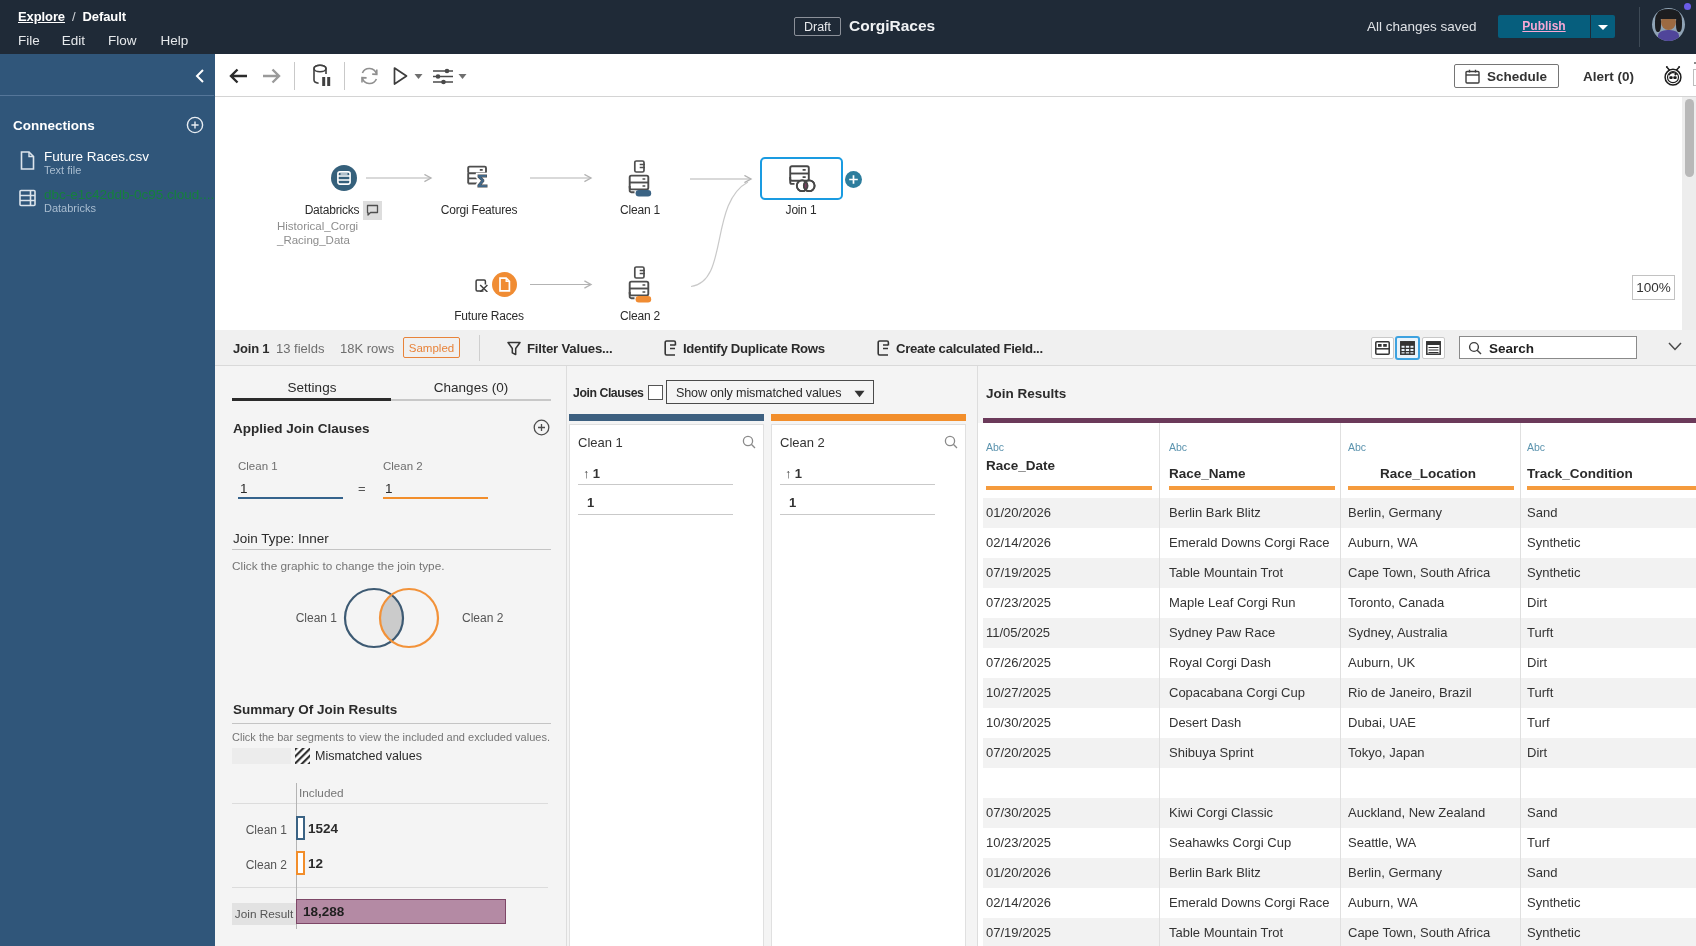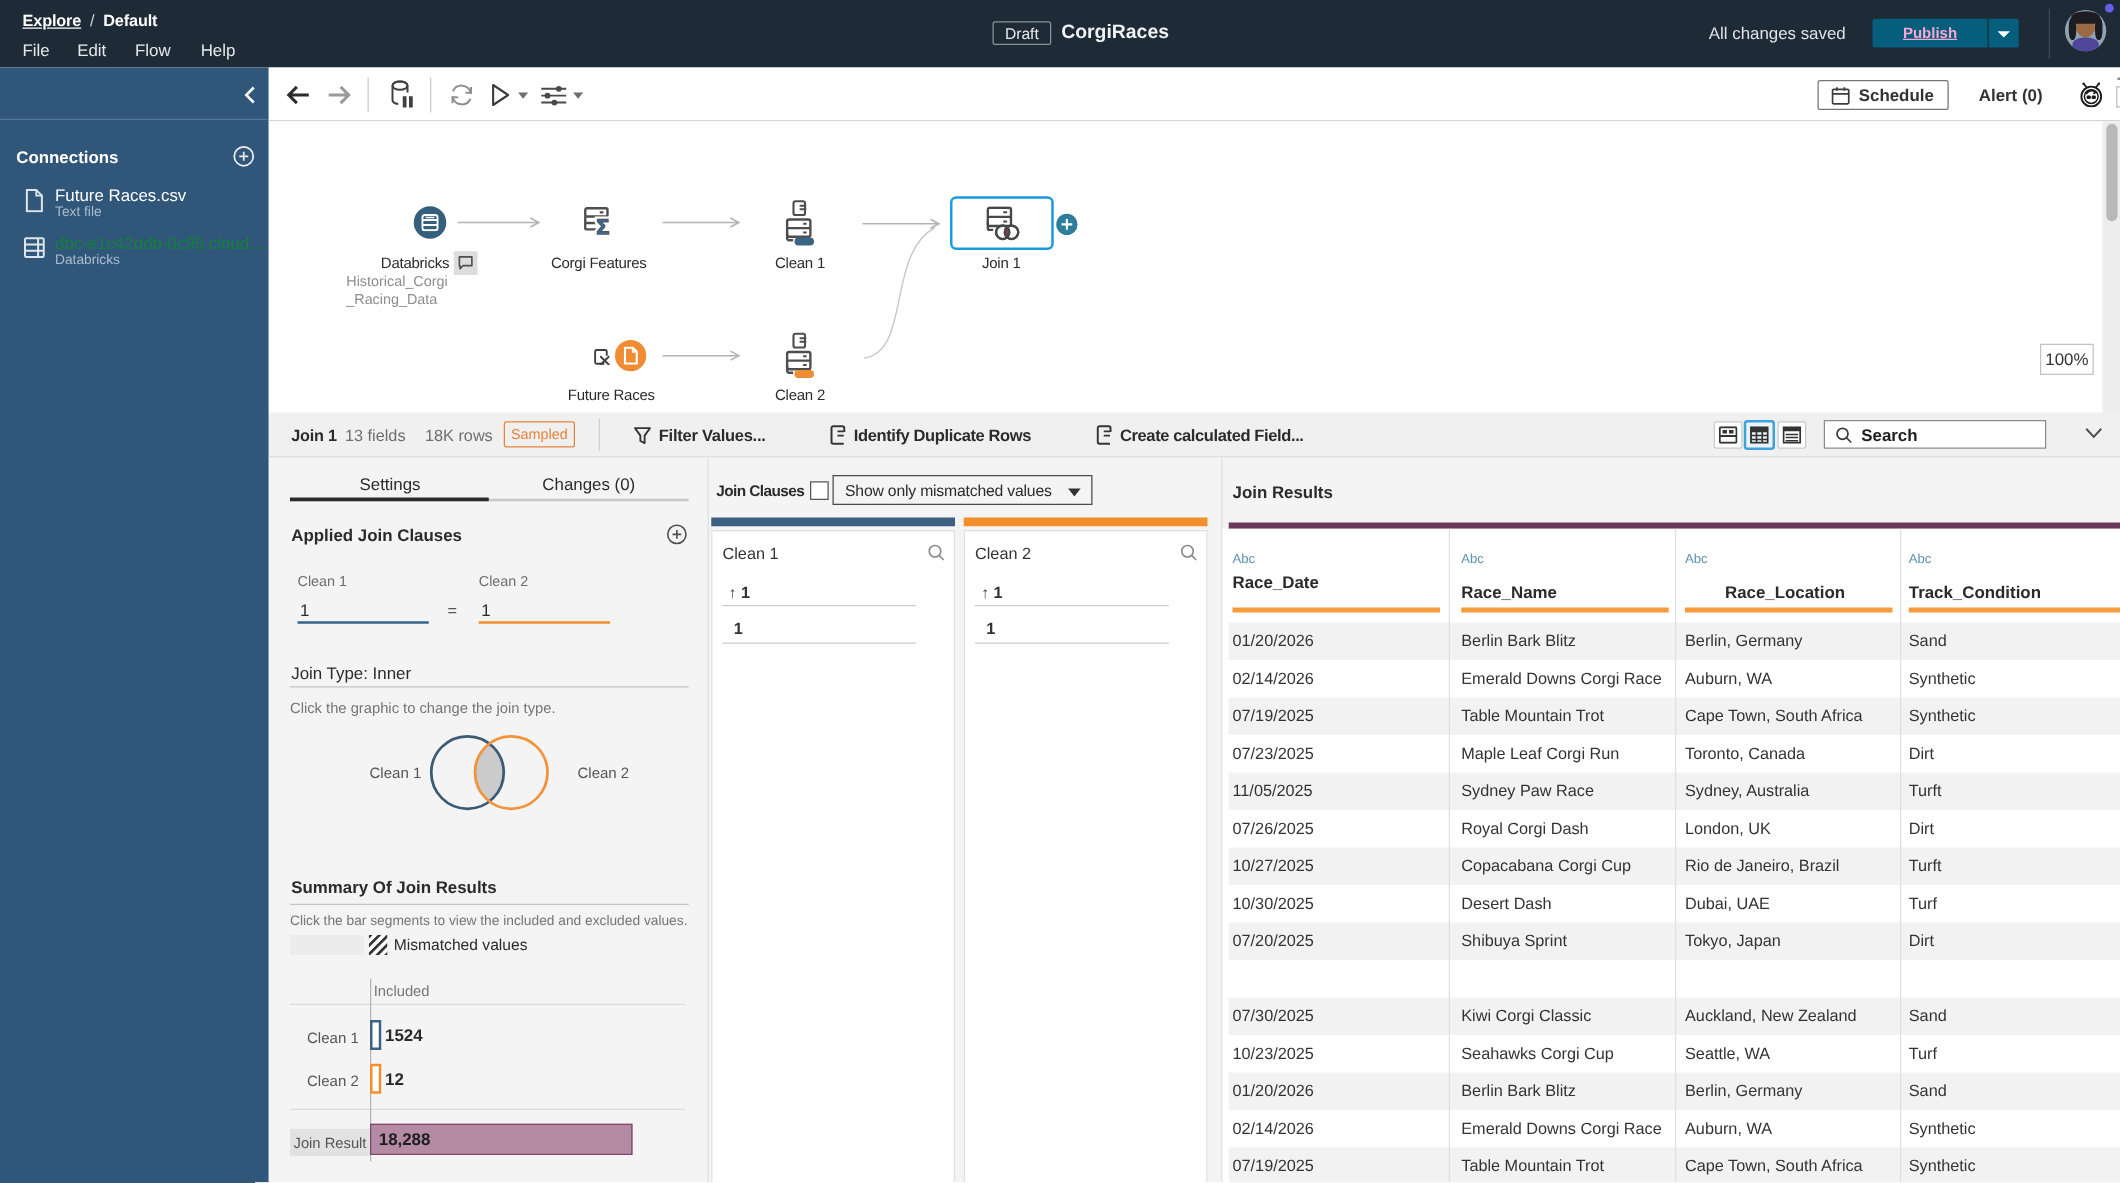--- a/index.html
+++ b/index.html
@@ -389,21 +389,21 @@
     </div>
 <div class="row g" style="top:618px;">
       <span class="c1">11/05/2025</span>
       <span class="c2">Sydney Paw Race</span>
       <span class="c3">Sydney, Australia</span>
       <span class="c4">Turft</span>
     </div>
 <div class="row" style="top:648px;">
       <span class="c1">07/26/2025</span>
       <span class="c2">Royal Corgi Dash</span>
-      <span class="c3">London, UK</span>
+      <span class="c3">Auburn, UK</span>
       <span class="c4">Dirt</span>
     </div>
 <div class="row g" style="top:678px;">
       <span class="c1">10/27/2025</span>
       <span class="c2">Copacabana Corgi Cup</span>
       <span class="c3">Rio de Janeiro, Brazil</span>
       <span class="c4">Turft</span>
     </div>
 <div class="row" style="top:708px;">
       <span class="c1">10/30/2025</span>

